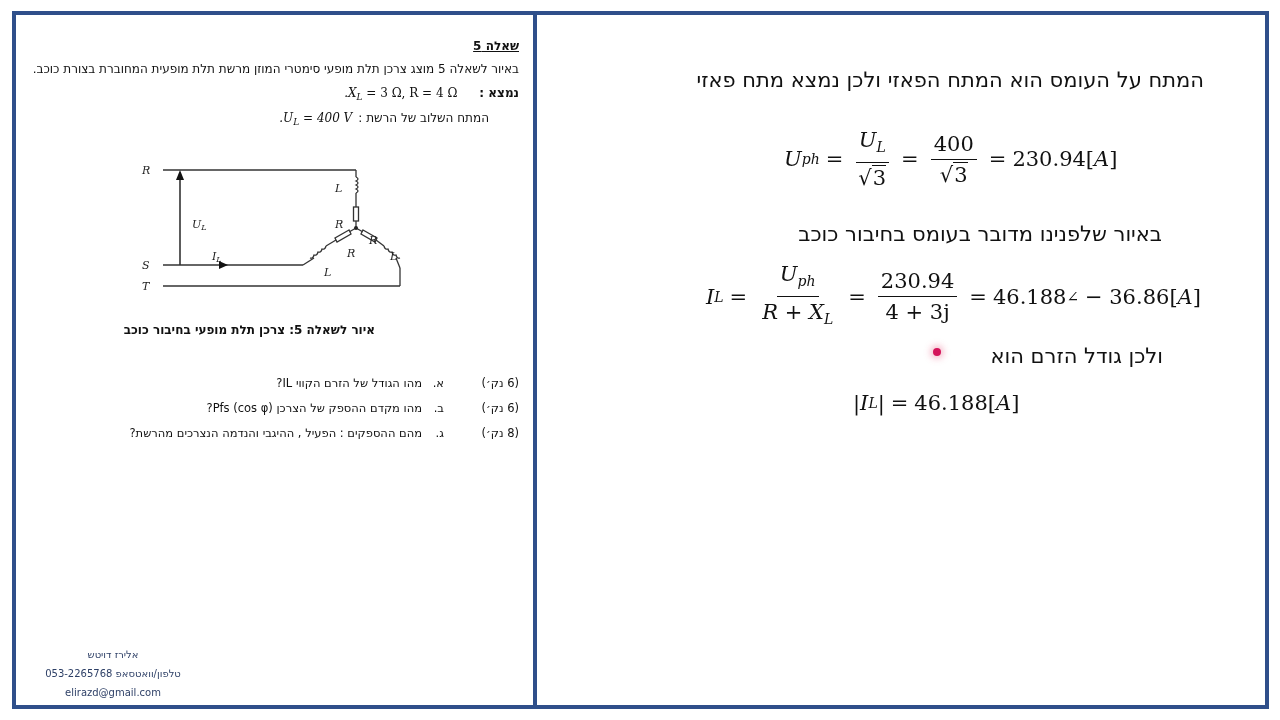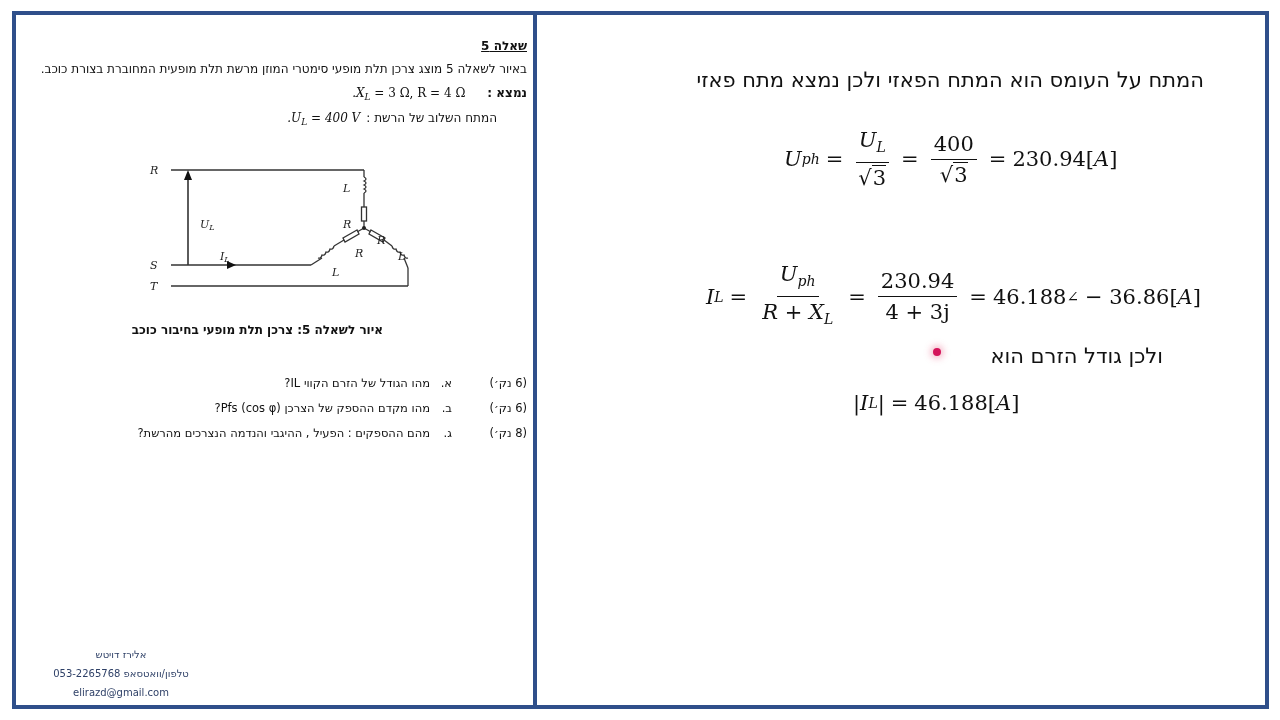--- a/index.html
+++ b/index.html
@@ -3,21 +3,21 @@
 <meta charset="utf-8">
 <style>
   html, body { margin:0; padding:0; }
   body { width:1280px; height:720px; background:#ffffff; position:relative; overflow:hidden;
          font-family:"DejaVu Sans", sans-serif; color:#111; }
   .frame { position:absolute; left:12px; top:11px; width:1257px; height:698px;
            border:4px solid #2f4f8a; box-sizing:border-box; }
   .divider { position:absolute; left:533px; top:11px; width:4px; height:698px; background:#2f4f8a; }
 
   
-  .left { position:absolute; left:16px; top:15px; width:517px; height:690px; }
+  .left { position:absolute; left:8px; top:15px; width:517px; height:690px; }
   .rtl { direction:rtl; unicode-bidi:plaintext; }
   .q-title { position:absolute; right:6px; top:24px; font-size:12px; font-weight:bold; text-decoration:underline; }
   .q-desc { position:absolute; right:6px; top:47px; font-size:12px; white-space:nowrap;margin-left:42px; }
   .given-row { position:absolute; right:6px; top:71px; font-size:12px; white-space:nowrap; display:flex; direction:rtl; gap:22px; }
   .given-label { font-weight:bold; }
   .math { font-family:"DejaVu Serif", serif; font-style:italic; }
   .math .up { font-style:normal; }
   .ul-row { position:absolute; right:36px; top:96px; font-size:12px; white-space:nowrap; direction:rtl; display:flex; gap:6px; }
 
   .circuit { position:absolute; left:120px; top:145px; }
@@ -152,20 +152,21 @@
     <span class="op">=</span>
     <span class="frac">
       <span class="num">400</span>
       <span class="den sqrt">√<span>3</span></span>
     </span>
     <span class="op">=</span>
     <span>230.94</span>
       <span>[<i>A</i>]</span>
   </div>
 
+  <div class="r-text" style="right:124px; top:185px;">באיור שלפנינו מדובר בעומס בחיבור כוכב</div>
 
   <div class="eq" style="left:148px; top:224px;">
     <i>I</i>
       <sub><i>L</i></sub>
     <span class="op">=</span>
     <span class="frac">
       <span class="num"><i>U</i><sub><i>ph</i></sub></span>
       <span class="den"><i>R + X</i><sub><i>L</i></sub></span>
     </span>
     <span class="op">=</span>

